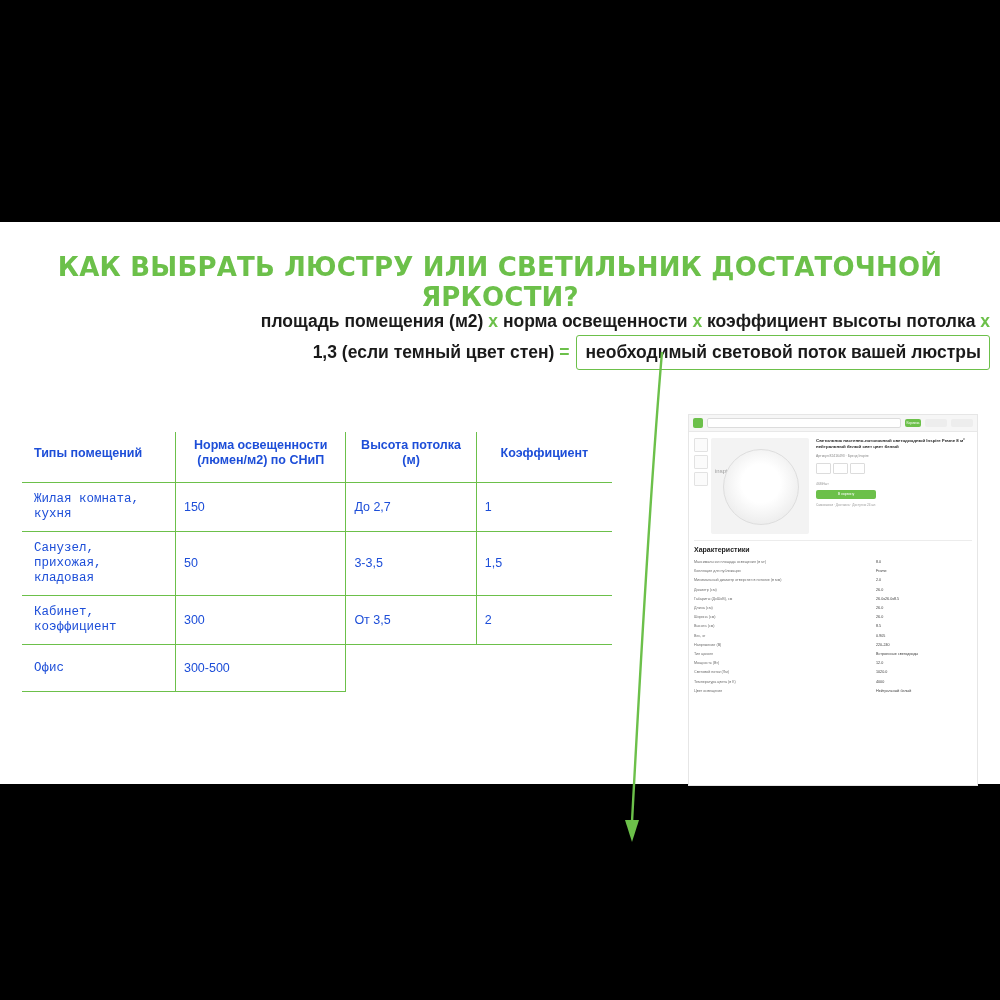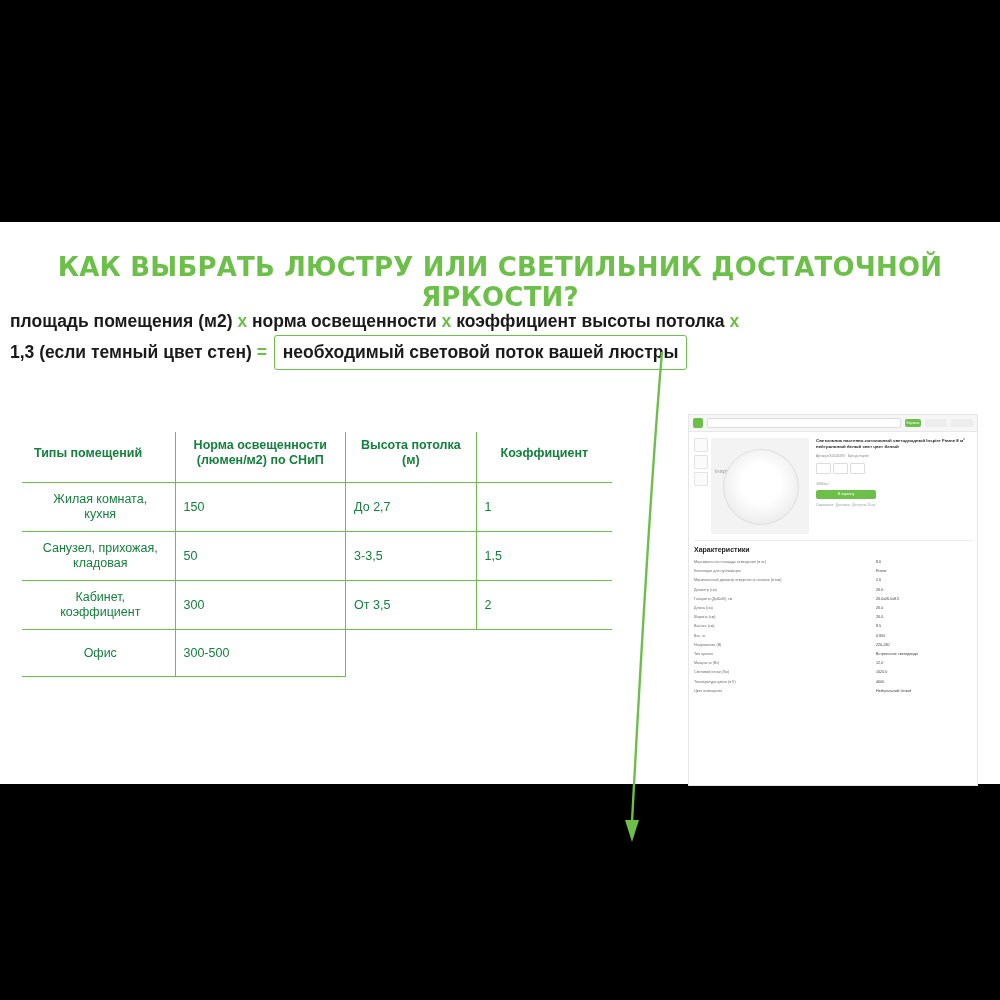--- a/index.html
+++ b/index.html
@@ -32,21 +32,21 @@
     font-weight: bold;
     color: #6cc04a;
     letter-spacing: 0.2px;
     font-family: "DejaVu Sans", sans-serif;
   }
   .formula {
     position: absolute;
     left: 10px;
     top: 85px;
     width: 980px;
-    text-align: left;
+    text-align: right;
     font-size: 17.5px;
     font-weight: bold;
     color: #1a1a1a;
     line-height: 28px;
   }
   .formula .op {
     color: #6cc04a;
   }
   .formula .boxed {
     display: inline-block;
@@ -60,21 +60,21 @@
   .table-wrap {
     position: absolute;
     left: 22px;
     top: 210px;
     width: 590px;
   }
   table.matrix {
     border-collapse: collapse;
     width: 590px;
     font-size: 12.5px;
-    color: #15803d;
+    color: #1d4ed8;
   }
   table.matrix th {
     font-weight: bold;
     text-align: center;
     vertical-align: middle;
     padding: 6px 8px 14px 8px;
     border-bottom: 1.4px solid #6cc04a;
     line-height: 15px;
   }
   table.matrix th.left {
@@ -82,22 +82,23 @@
     padding-left: 12px;
   }
   table.matrix td {
     vertical-align: middle;
     padding: 9px 8px;
     border-bottom: 1.4px solid #6cc04a;
     line-height: 15px;
     height: 28px;
   }
   table.matrix td.name {
-    text-align: center;
+    text-align: left;
     padding-left: 12px;
+    font-family: Liberation Mono, monospace;
   }
   table.matrix td.blank {
     border-bottom: none;
   }
   .col-div {
     border-right: 1.4px solid #6cc04a;
   }
 
   
   .arrow-svg {

